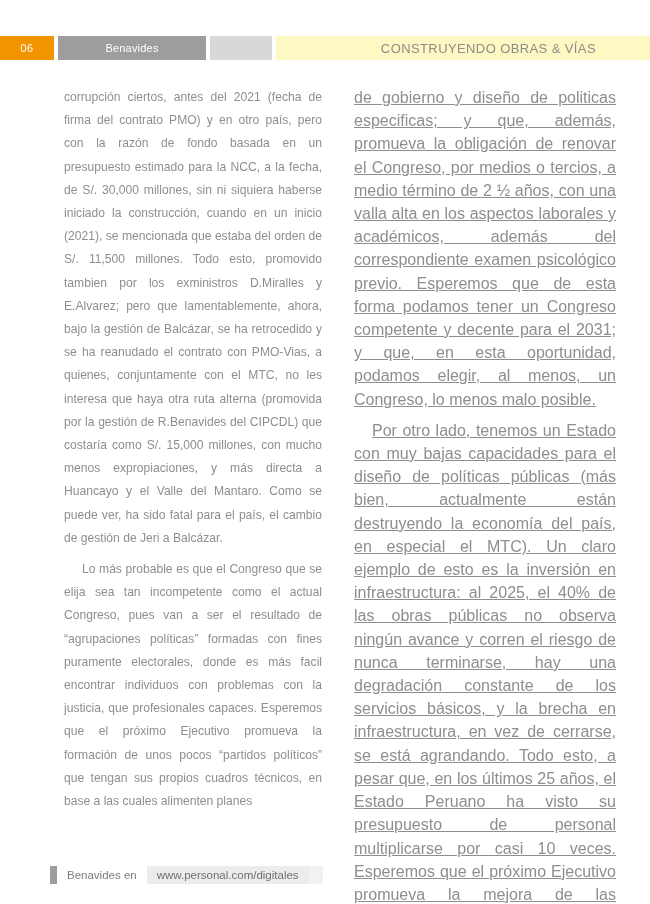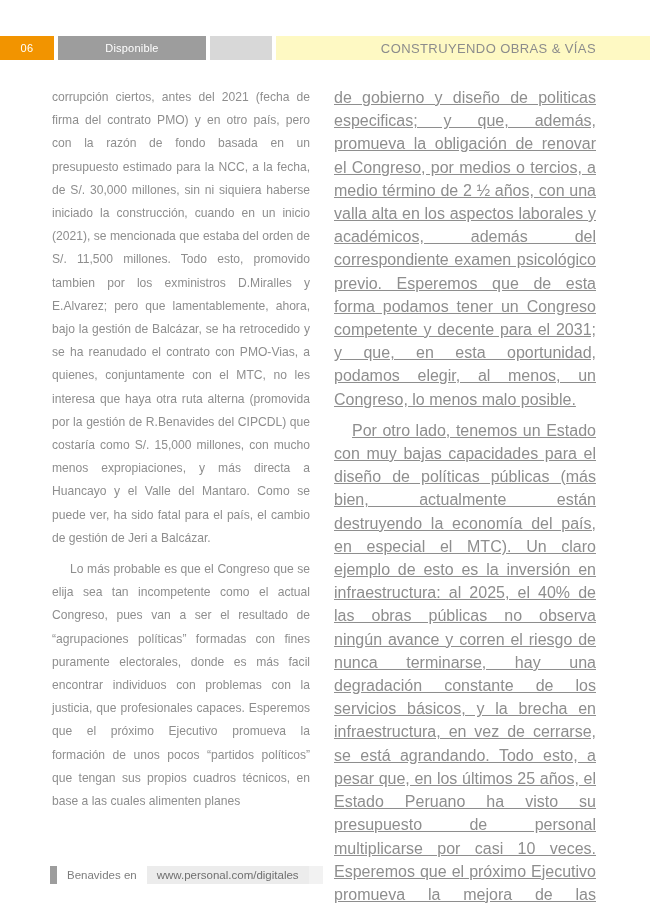--- a/index.html
+++ b/index.html
@@ -61,25 +61,25 @@
     font-size: 13px;
     letter-spacing: 0.4px;
     justify-content: flex-end;
     padding-right: 54px;
   }
 
   
   .content {
     position: absolute;
     top: 86px;
-    left: 52px;
+    left: 64px;
     width: 552px;
     height: 760px;
     display: flex;
-    gap: 24px;
+    gap: 32px;
   }
   .column {
     width: 260px;
   }
   .column p {
     margin: 0;
     text-align: justify;
     color: #8e8e8e;
     font-size: 12.1px;
     line-height: 23.2px;
@@ -130,21 +130,21 @@
     width: 14px;
     background: #f2f2f2;
   }
 </style>
 </head>
 <body>
 
 <div class="page-header">
   <div class="hdr-seg hdr-pagenum">06</div>
   <div class="hdr-gap"></div>
-  <div class="hdr-seg hdr-section">Disponible</div>
+  <div class="hdr-seg hdr-section">Benavides</div>
   <div class="hdr-gap"></div>
   <div class="hdr-seg hdr-spacer"></div>
   <div class="hdr-gap"></div>
   <div class="hdr-seg hdr-title">CONSTRUYENDO OBRAS &amp; VÍAS</div>
 </div>
 
 <div class="content">
 
   <div class="column col-left">
     <div class="column-inner">

